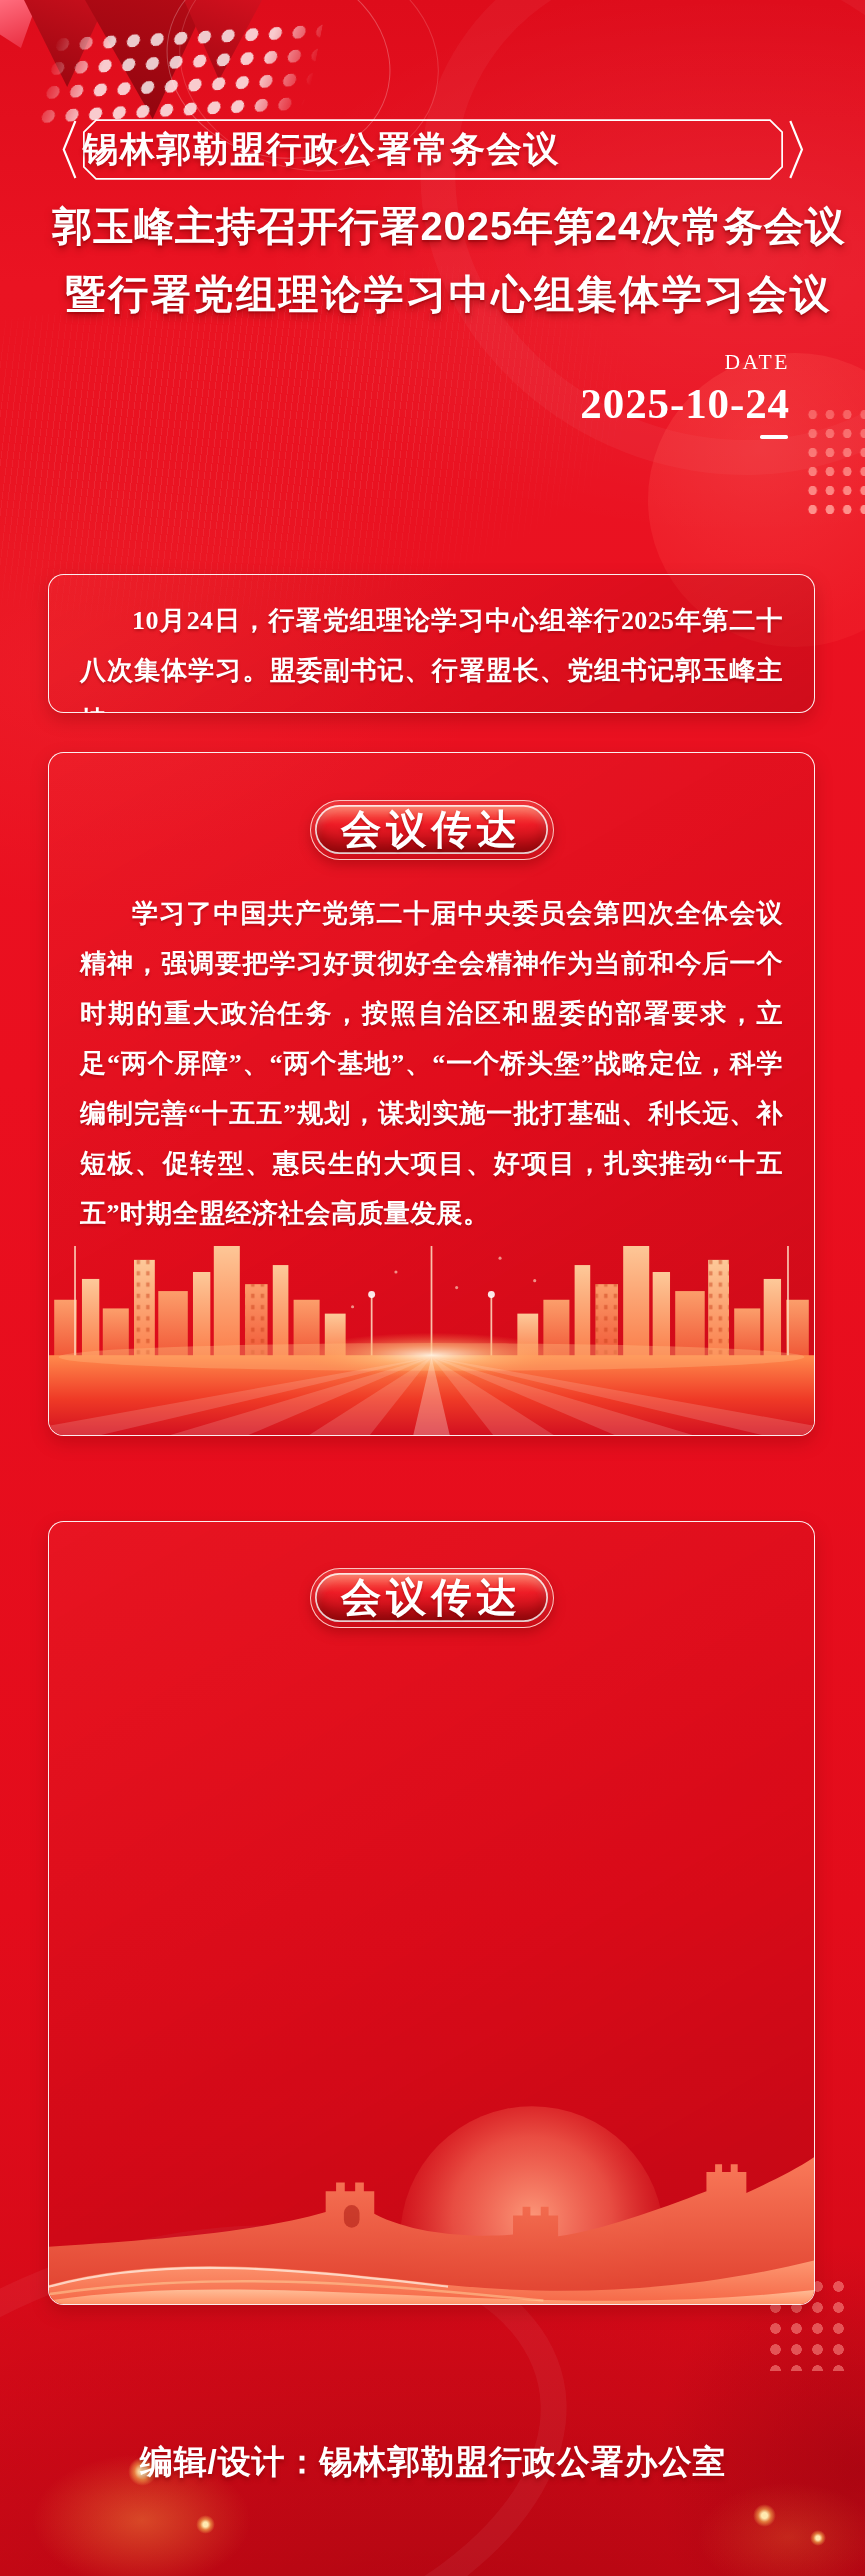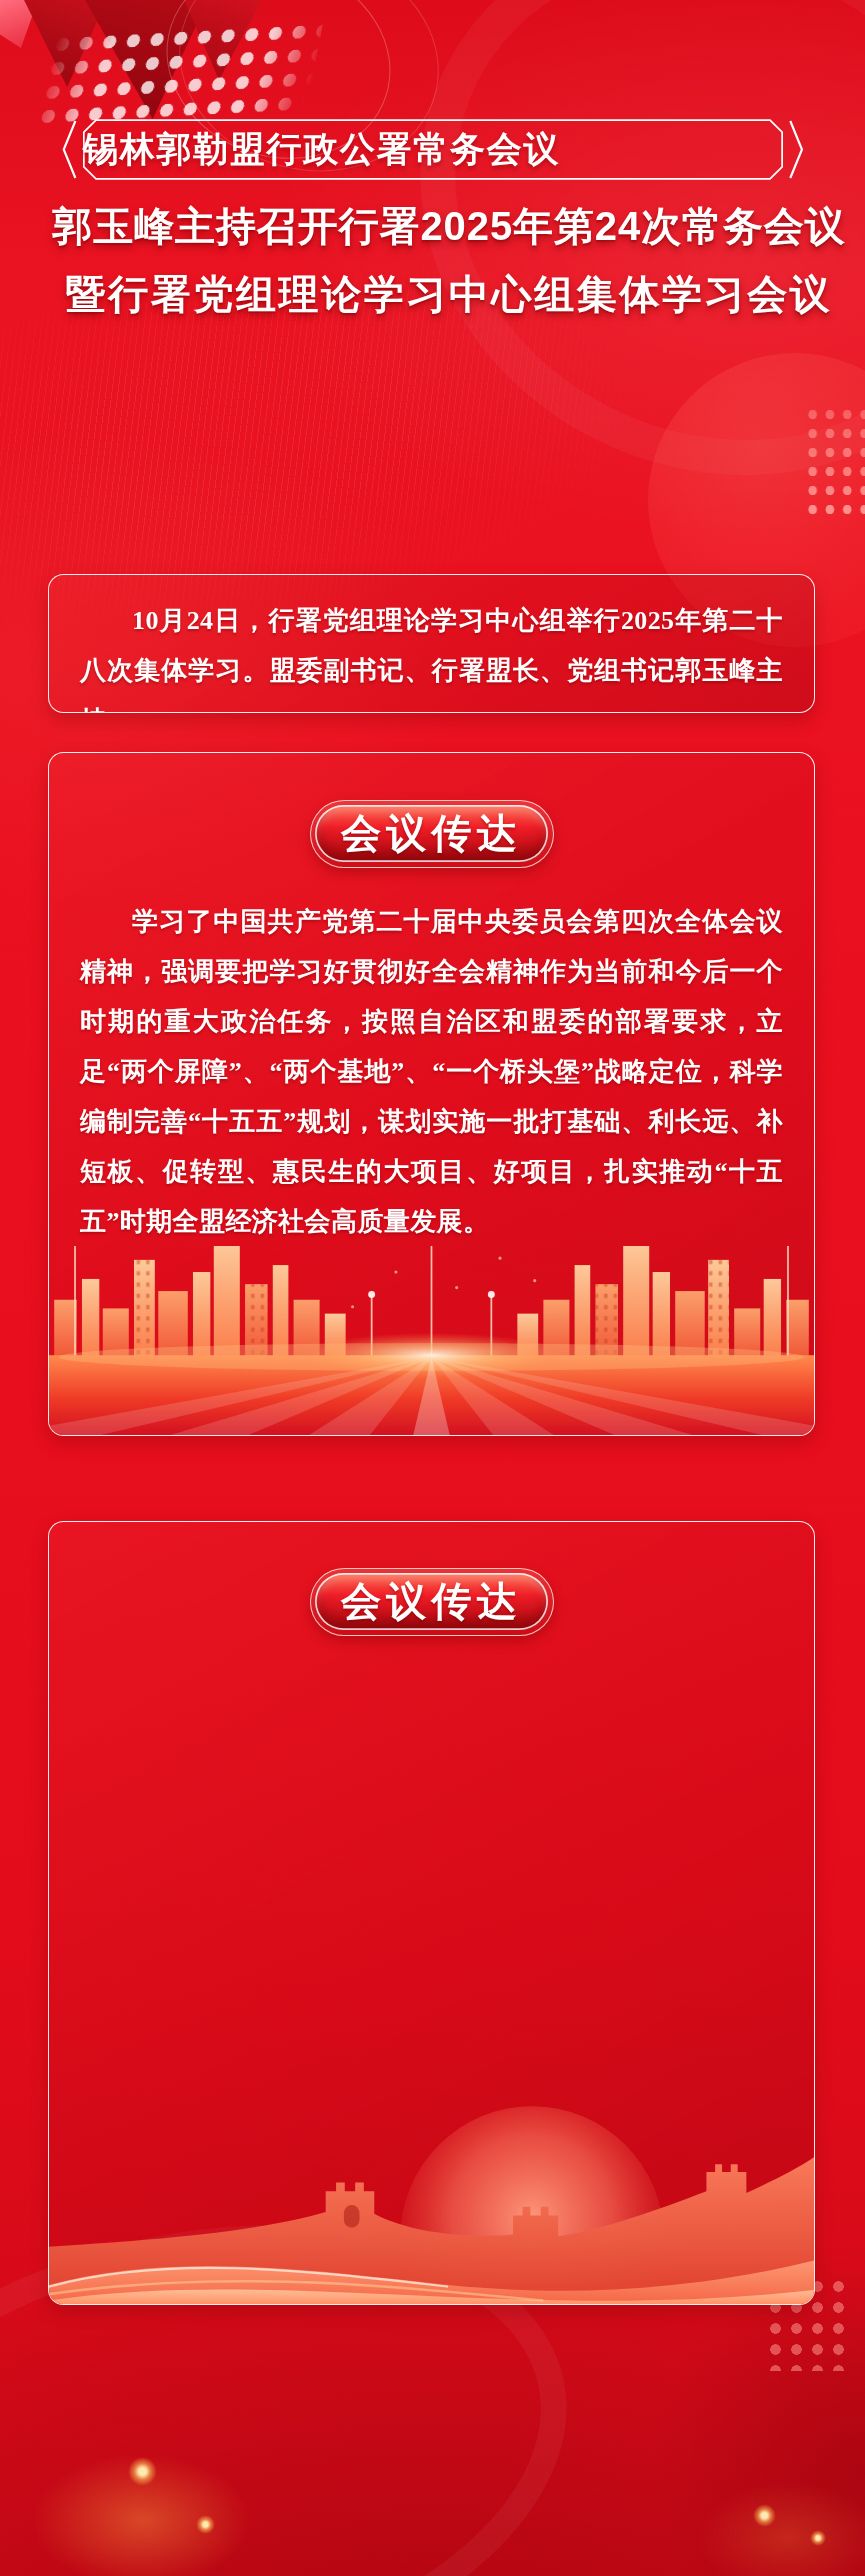--- a/index.html
+++ b/index.html
@@ -90,21 +90,21 @@
     font-size:26px;line-height:50px;letter-spacing:0.4px;text-indent:2em;text-align:justify;
     text-shadow:0 1.7px 2.6px rgba(110,0,4,.4);}
   #card-intro{top:574px;height:139px;}
   #card-intro .card-text{margin-top:21px;}
   #card-s1{top:752px;height:684px;}
   #card-s2{top:1521px;height:784px;}
   .badge{margin:47px auto 0;width:244px;box-sizing:border-box;border:1.7px solid rgba(255,216,210,.9);
     border-radius:42px;padding:4.3px;background:linear-gradient(180deg, rgba(255,130,115,.30), rgba(140,0,6,.25));
     box-shadow:0 5.2px 12px rgba(115,0,0,.35);}
   #card-s2 .badge{margin-top:46px;}
-  .badge .pill{height:57px;border-radius:35px;display:flex;align-items:center;justify-content:center;
+  .badge .pill{height:49px;border-radius:35px;display:flex;align-items:center;justify-content:center;
     background:linear-gradient(180deg,#ff6a50 0%,#ee1c26 40%,#c60f18 76%,#a80b12 100%);
     box-shadow:inset 0 0 0 1.7px rgba(255,255,255,.8), inset 0 -8.7px 14px rgba(110,0,0,.5), inset 0 7px 8.7px rgba(255,255,255,.22);
     font-size:40px;font-weight:900;letter-spacing:5.2px;text-shadow:0 1.7px 2.6px rgba(110,0,0,.45);}
   #card-s1 .card-text{margin-top:29px;}
   #card-s2 .p1{margin-top:31px;}
   #card-s2 .p2{margin-top:43px;}
   .card-art{position:absolute;left:0;bottom:0;width:100%;display:block;pointer-events:none;}
   
   .footer{position:absolute;top:2440px;left:0;width:100%;text-align:center;
     font-size:33px;font-weight:800;letter-spacing:0.9px;text-shadow:0 2.6px 4.3px rgba(115,0,4,.5);}
@@ -148,20 +148,25 @@
     <svg class="chev" width="14.7" height="61" viewBox="0 0 17 70">
       <path d="M1.5 2 L15 35 L1.5 68" fill="none" stroke="#ffffff" stroke-width="2.5"></path>
     </svg>
   </div>
 
   <div class="title">
     <div class="l1">郭玉峰主持召开行署2025年第24次常务会议</div>
     <div class="l2">暨行署党组理论学习中心组集体学习会议</div>
   </div>
 
+  <div class="date-block">
+    <div class="dlabel">DATE</div>
+    <div class="dvalue">2025-10-24</div>
+    <div class="dash"></div>
+  </div>
 
   <div class="card" id="card-intro">
     <p class="card-text">10月24日，行署党组理论学习中心组举行2025年第二十八次集体学习。盟委副书记、行署盟长、党组书记郭玉峰主持。</p>
   </div>
 
   <div class="card" id="card-s1">
     <div class="badge">
       <div class="pill">会议传达</div>
     </div>
     <p class="card-text">学习了中国共产党第二十届中央委员会第四次全体会议精神，强调要把学习好贯彻好全会精神作为当前和今后一个时期的重大政治任务，按照自治区和盟委的部署要求，立足“两个屏障”、“两个基地”、“一个桥头堡”战略定位，科学编制完善“十五五”规划，谋划实施一批打基础、利长远、补短板、促转型、惠民生的大项目、好项目，扎实推动“十五五”时期全盟经济社会高质量发展。</p>
@@ -293,15 +298,16 @@
         L882,272 L0,272 Z"></path>
       <rect x="340" y="158" width="18" height="26" rx="9" fill="rgba(172,26,18,.55)"></rect>
 
       <path d="M0,250 C140,212 300,232 460,250 C620,266 760,252 882,222 L882,272 L0,272 Z" fill="url(#gDune1)" opacity=".92"></path>
       <path d="M0,252 C140,214 300,234 460,252" fill="none" stroke="rgba(255,246,236,.7)" stroke-width="2.5"></path>
       <path d="M0,268 C160,244 340,260 520,266 C680,272 790,266 882,256 L882,272 L0,272 Z" fill="url(#gDune2)" opacity=".95"></path>
       <path d="M-10,262 C220,228 430,256 570,268" fill="none" stroke="rgba(255,214,158,.5)" stroke-width="3"></path>
     </svg>
   </div>
 
+  <div class="footer">编辑/设计：锡林郭勒盟行政公署办公室</div>
 
 </div>
 
 
 </body></html>

